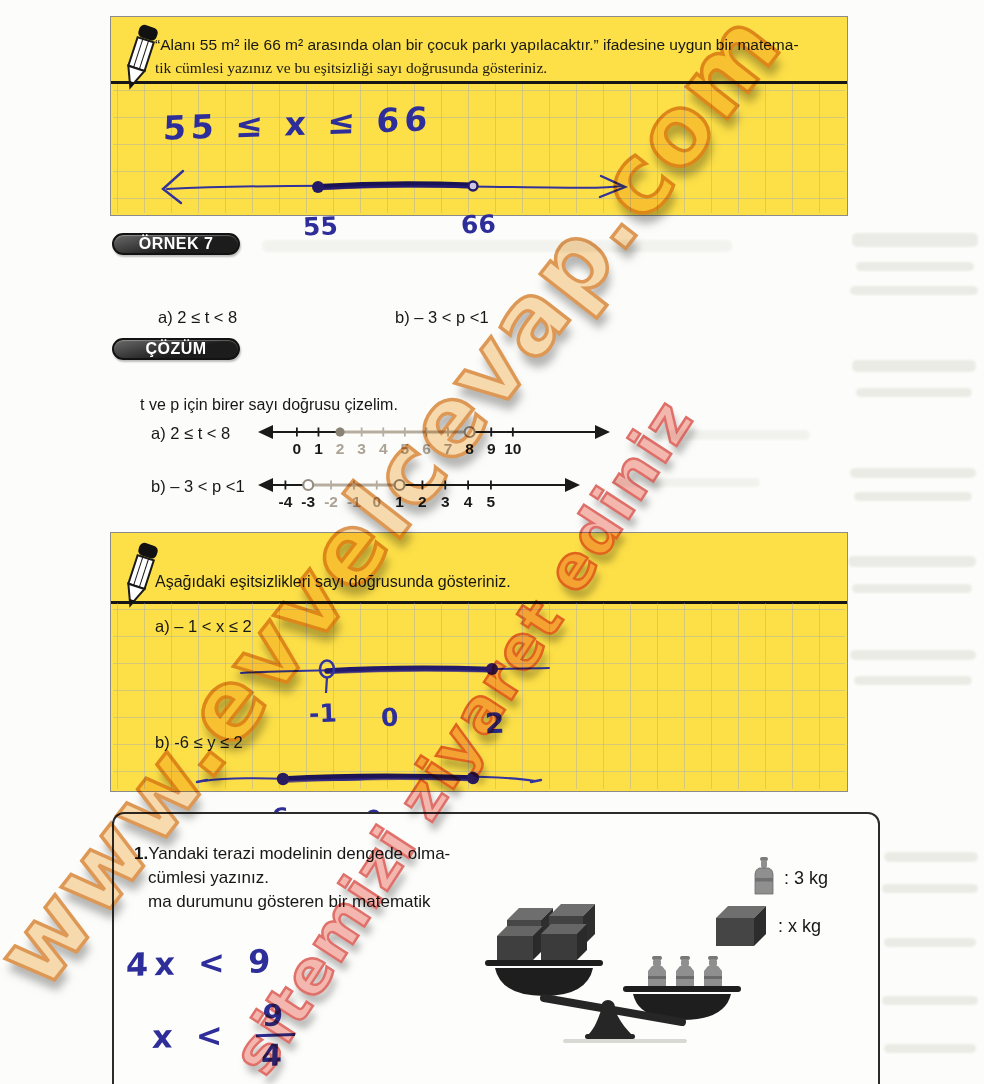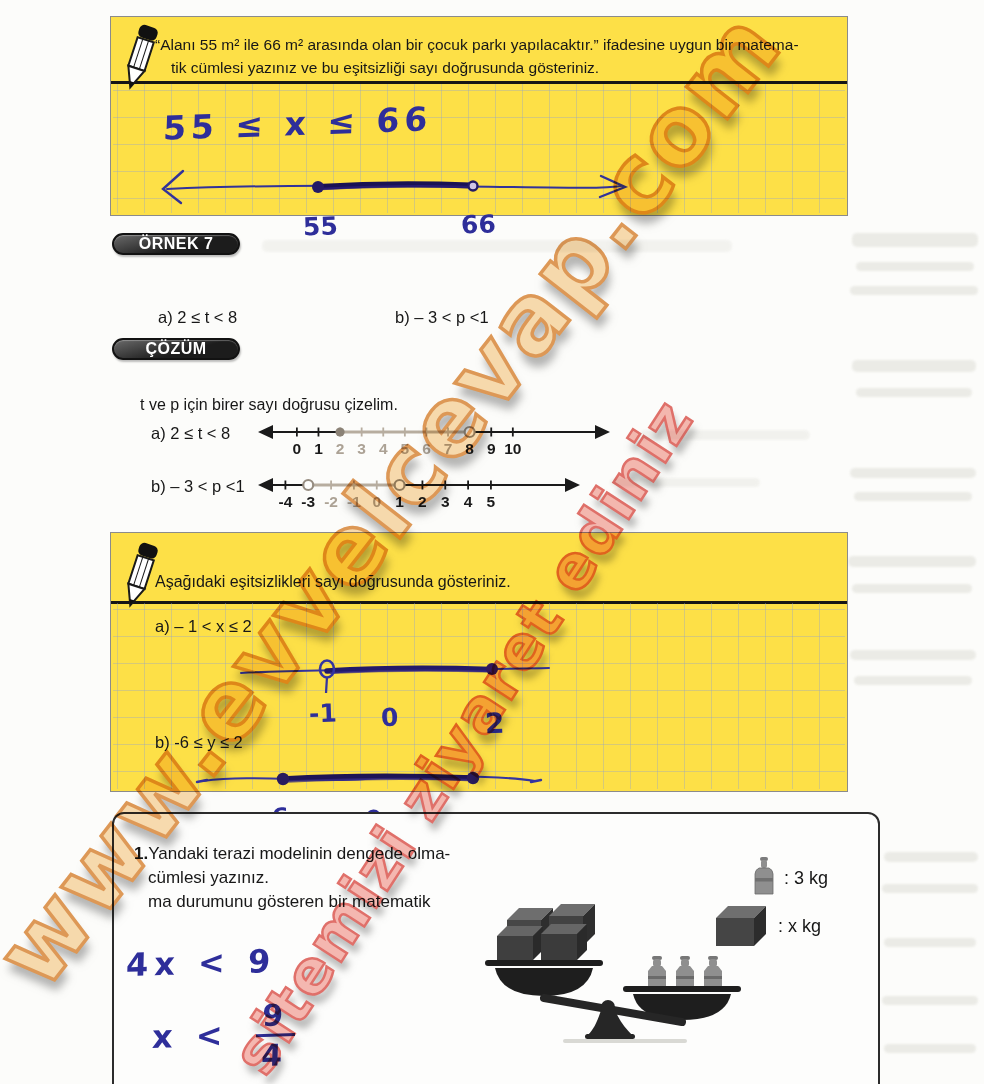--- a/index.html
+++ b/index.html
@@ -94,21 +94,21 @@
           <rect x="14" y="16" width="17" height="30" fill="#ffffff" stroke="#1a1a1a" stroke-width="2"></rect>
           <line x1="19.5" y1="16" x2="19.5" y2="46" stroke="#1a1a1a" stroke-width="1"></line>
           <line x1="25.5" y1="16" x2="25.5" y2="46" stroke="#1a1a1a" stroke-width="1"></line>
           <rect x="13" y="2" width="19" height="13" rx="5" fill="#111111"></rect>
           <path d="M14 46 L22.5 66 L31 46 Z" fill="#ffffff" stroke="#1a1a1a" stroke-width="2"></path>
           <path d="M20 60 L22.5 66 L25 60 Z" fill="#111111"></path>
         </g>
       </svg>
     </span>
     <div class="abs prompt-line nowrap" style="left:44px;top:16px;">“Alanı 55 m²  ile 66 m² arasında olan bir çocuk parkı yapılacaktır.” ifadesine uygun bir matema-</div>
-    <div class="abs prompt-line nowrap" style="left:60px;top:39px;">tik cümlesi yazınız ve bu eşitsizliği sayı doğrusunda gösteriniz.</div>
+    <div class="abs prompt-line nowrap" style="left:44px;top:39px;font-family:Liberation Serif, serif;">tik cümlesi yazınız ve bu eşitsizliği sayı doğrusunda gösteriniz.</div>
     <div class="rule" style="top:64px;"></div>
     <div class="grid-area" style="top:67px;">
 
       <div class="abs hw hw-ineq" style="left:50px;top:20px;">55 ≤ x ≤ 66</div>
 
       <span class="abs" style="left:40px;top:78px;">
         <svg width="500" height="56" viewBox="0 0 500 56">
           <path d="M14 27 C 120 22, 260 24, 360 25 S 450 26, 468 24" stroke="#32329a" stroke-width="2" fill="none" stroke-linecap="round"></path>
           <path d="M30 9 L10 27 L28 41" stroke="#32329a" stroke-width="2.4" fill="none" stroke-linecap="round"></path>
           <path d="M448 14 L472 25 L447 35" stroke="#32329a" stroke-width="2.4" fill="none" stroke-linecap="round"></path>

